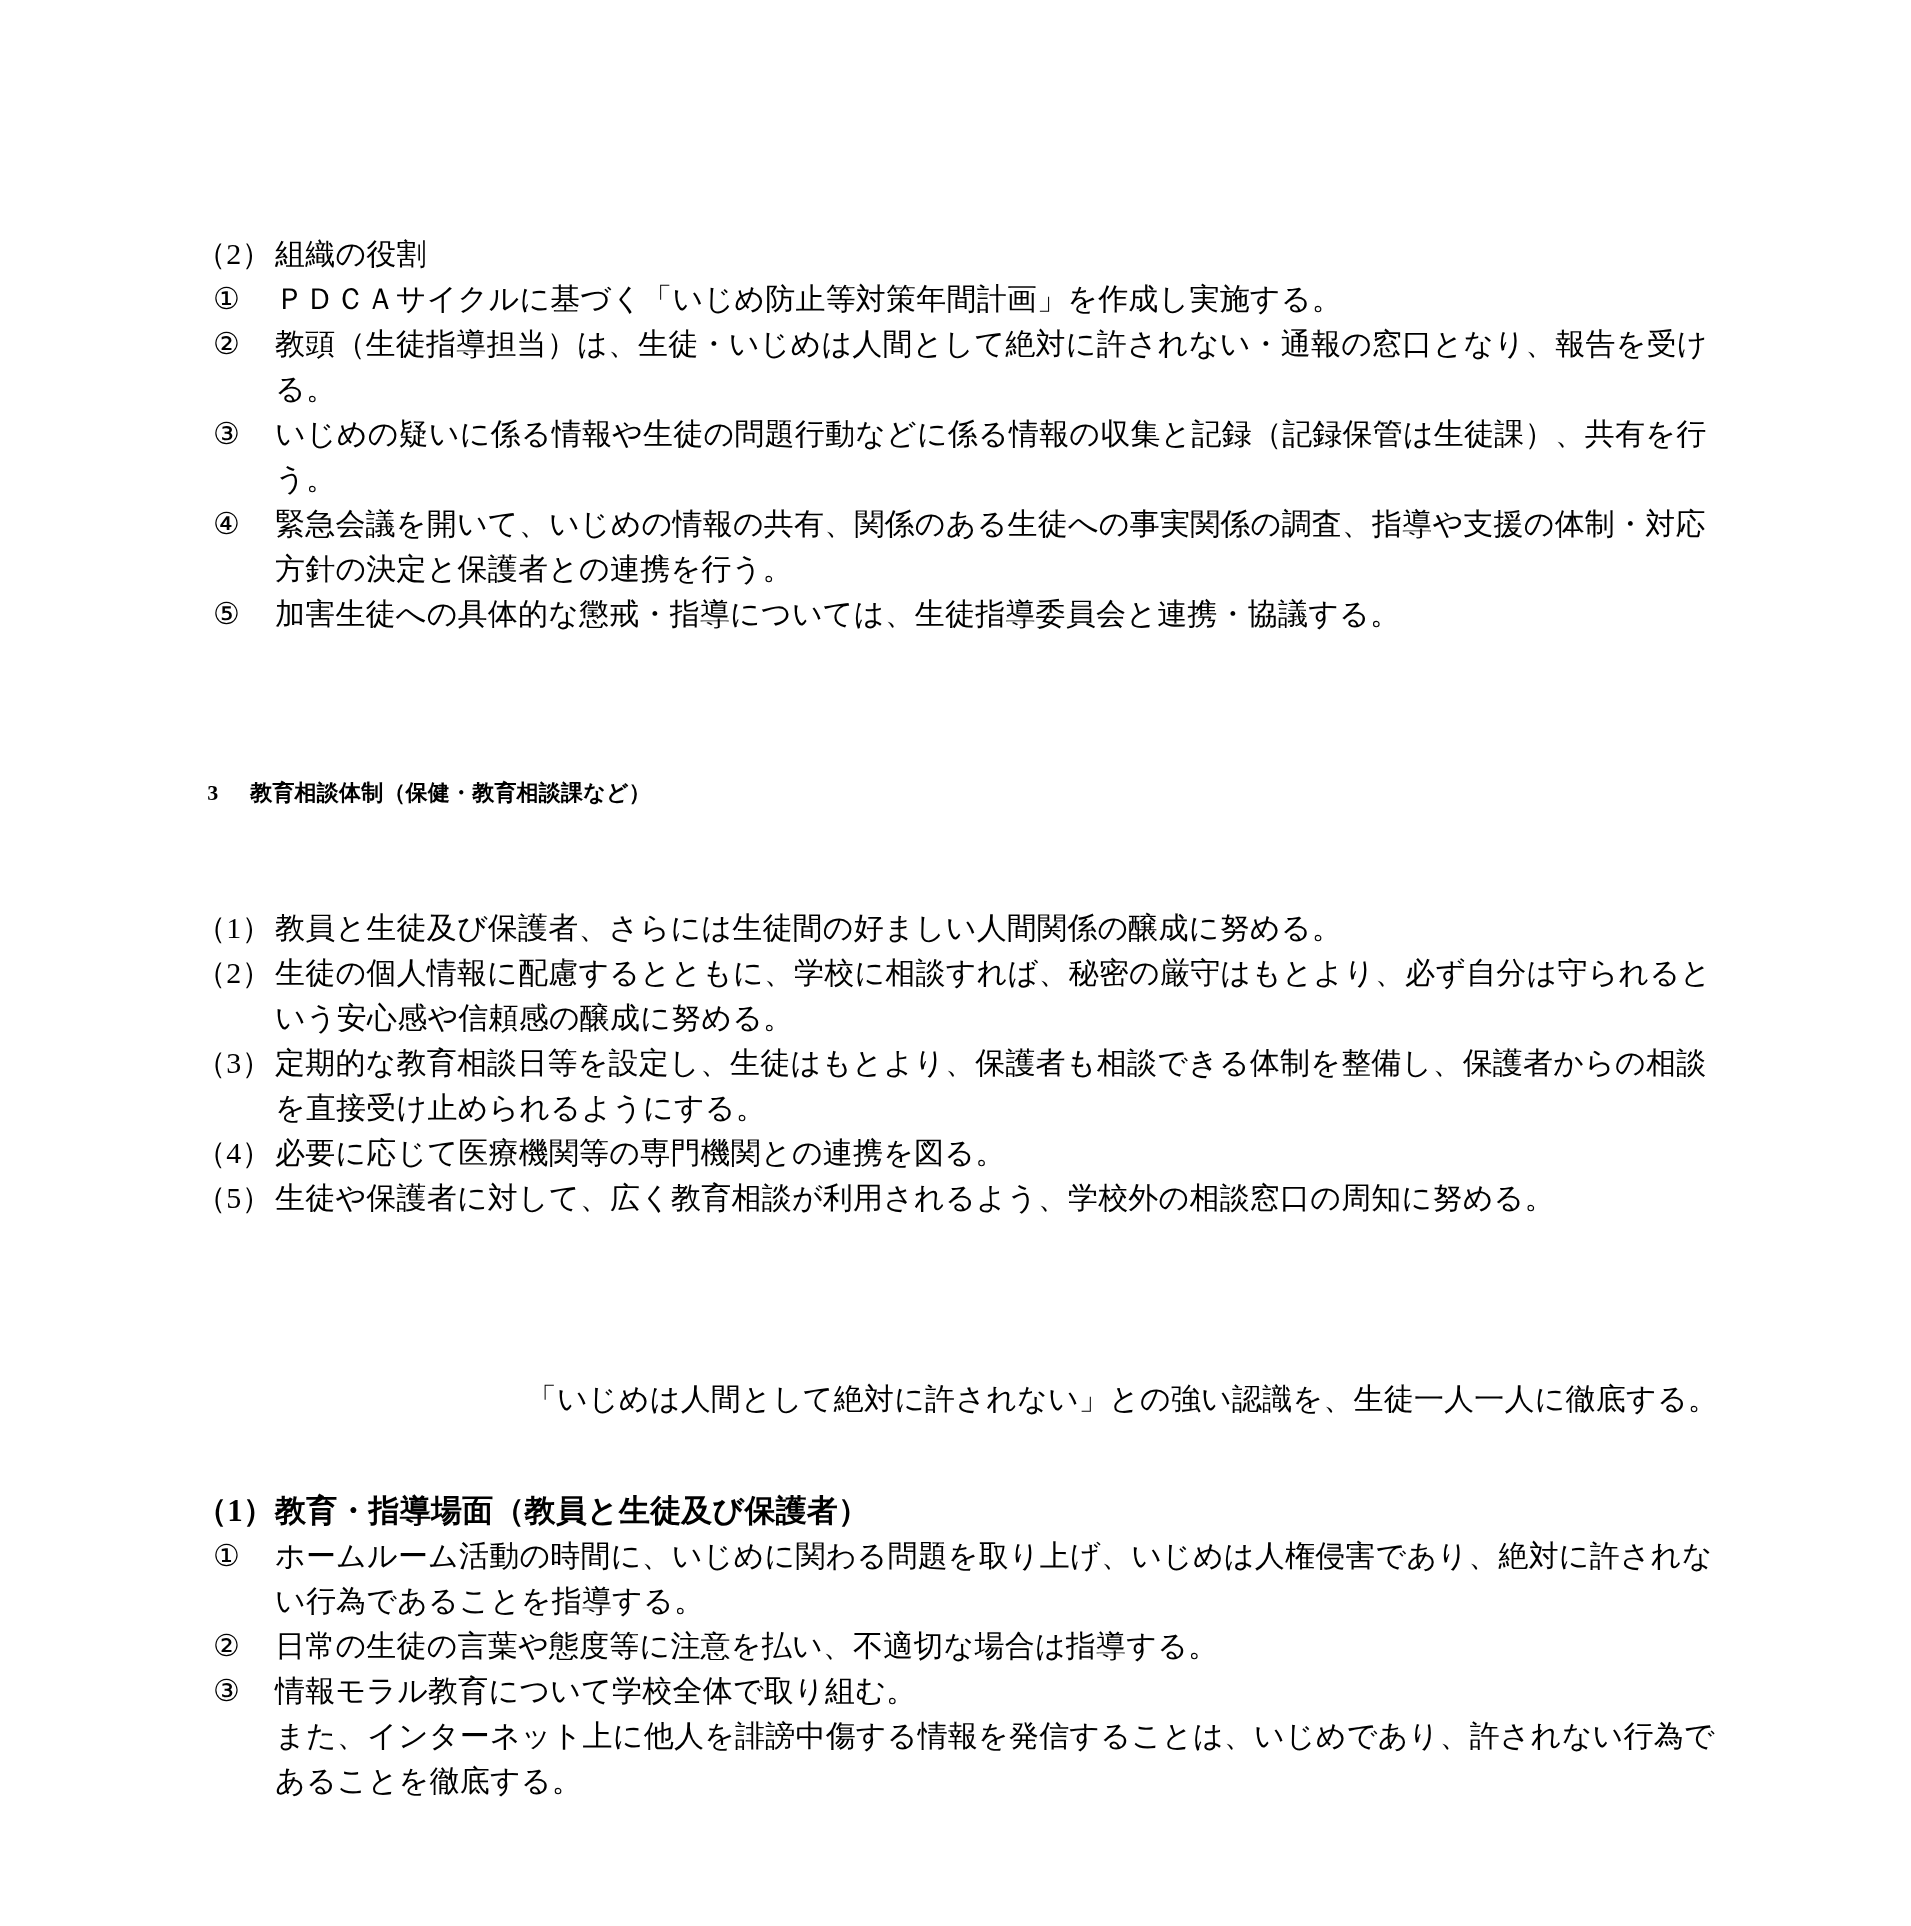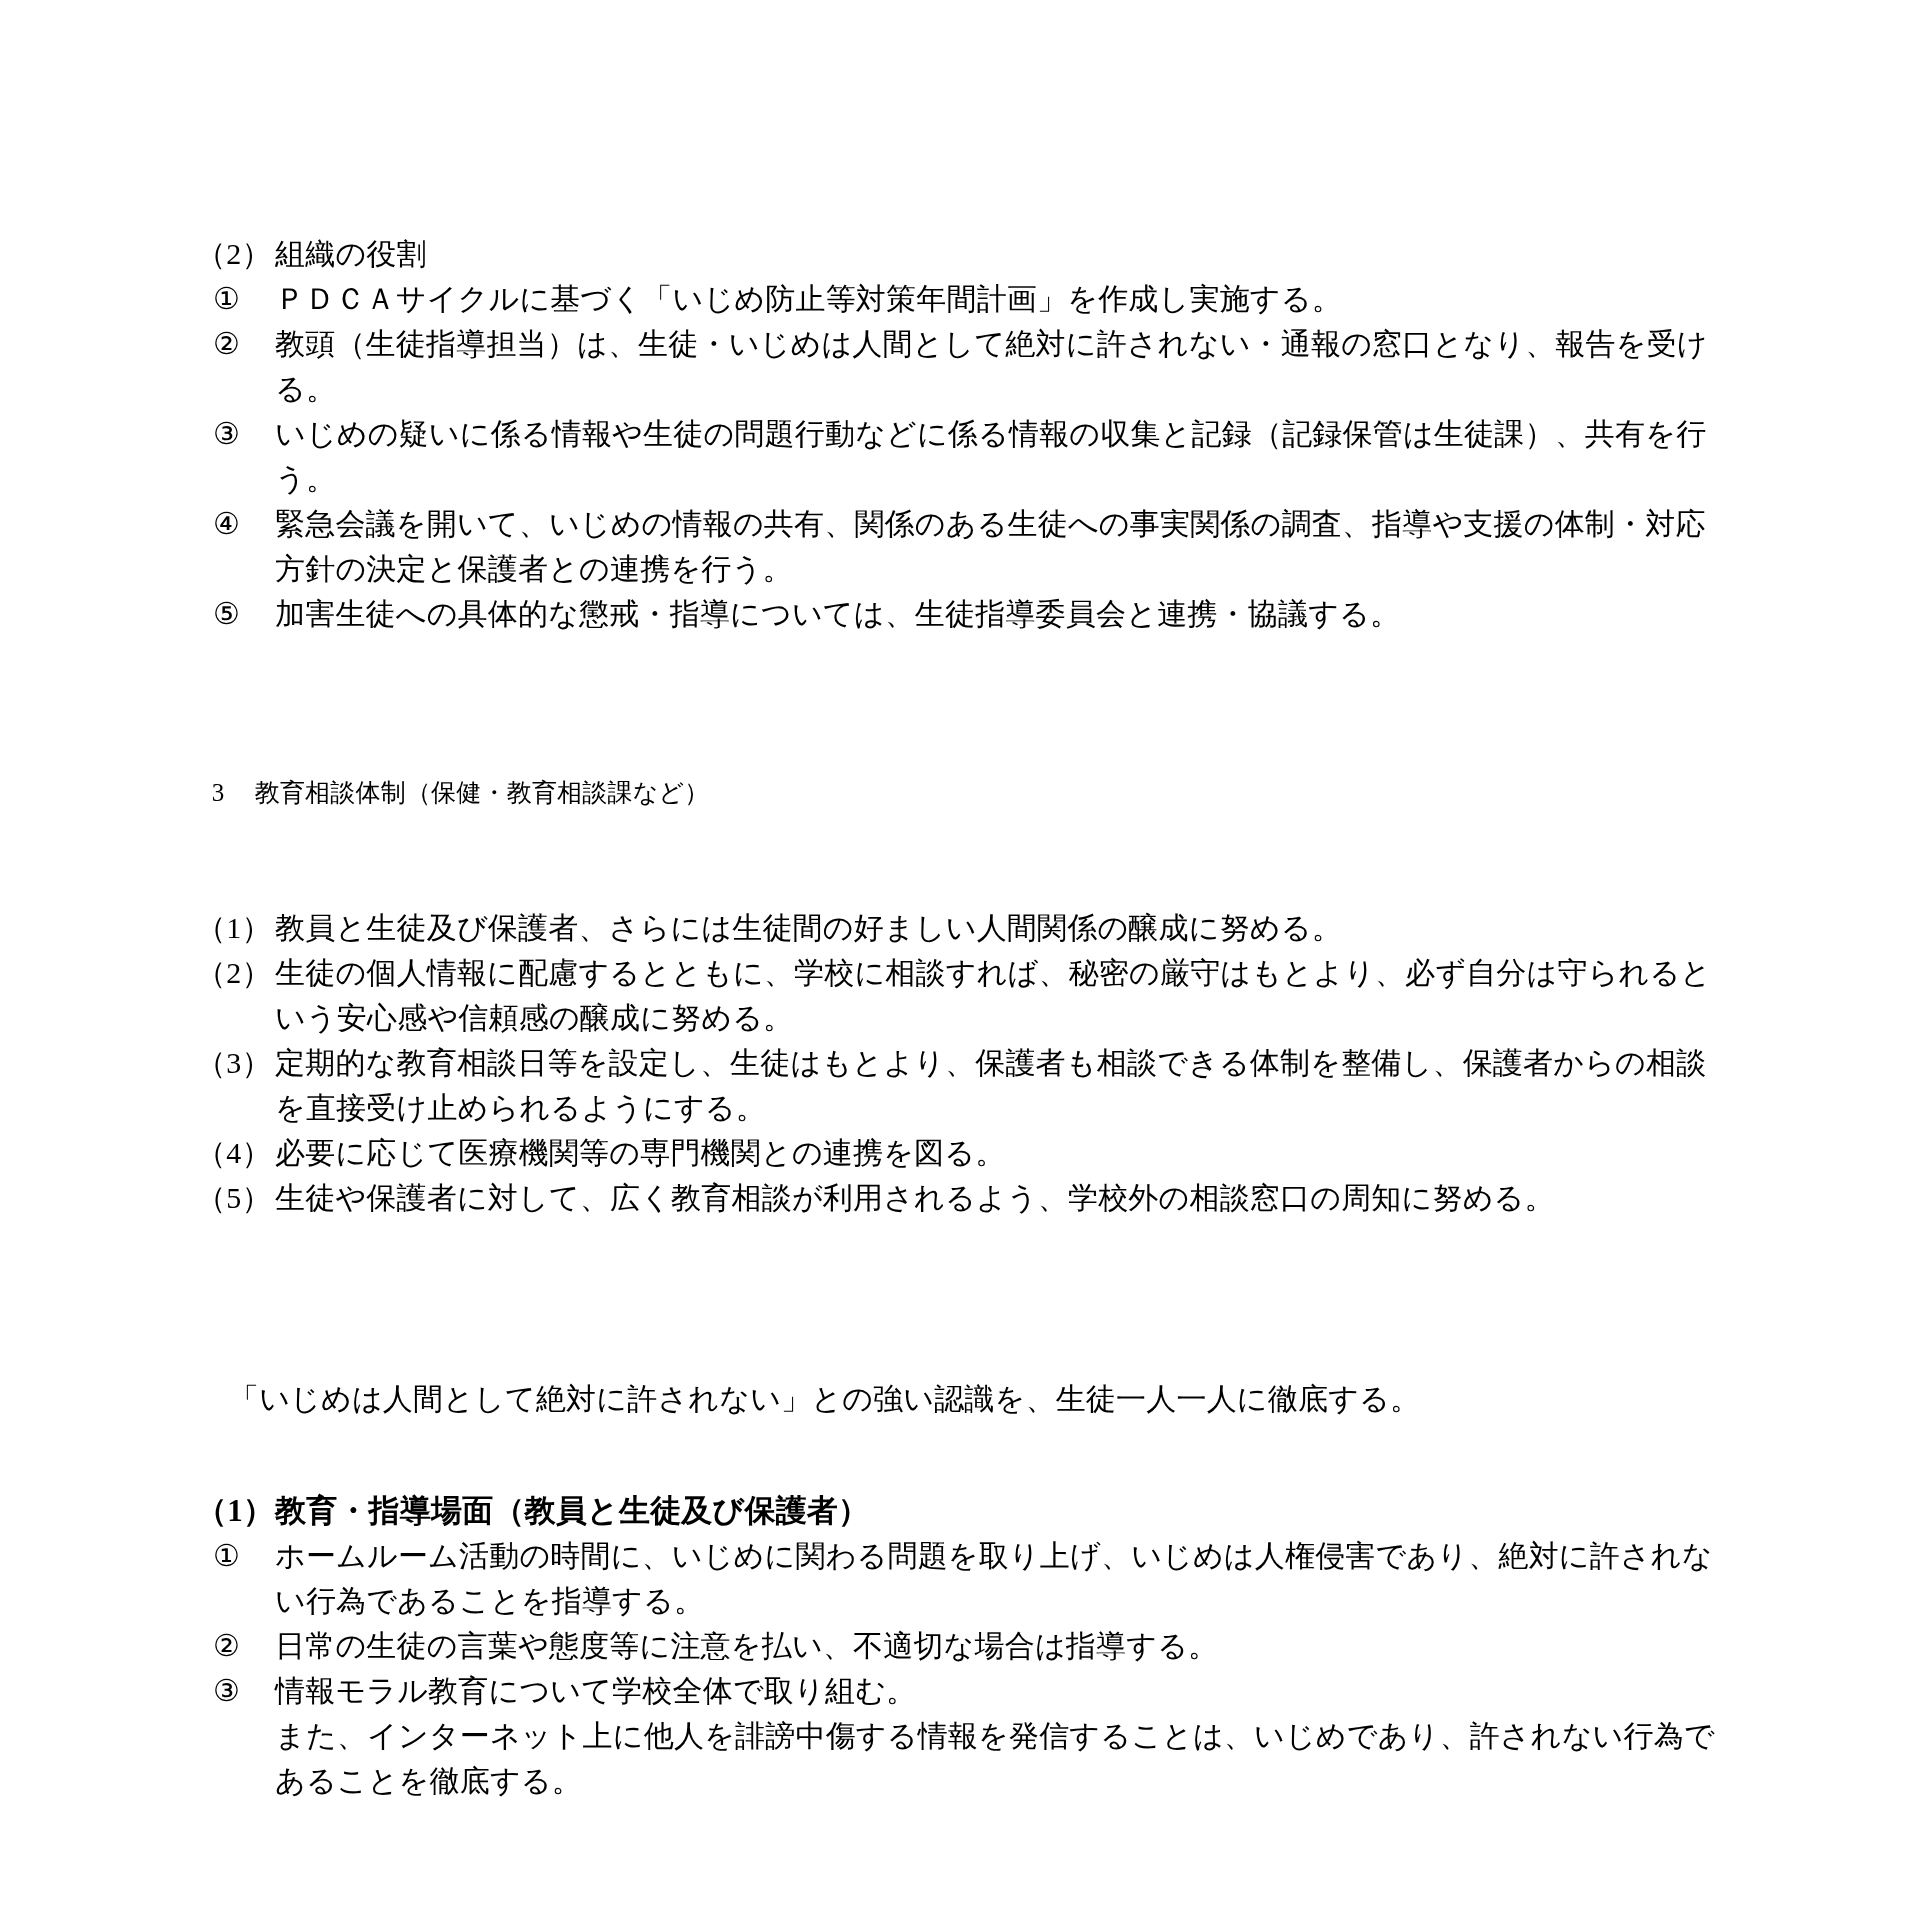--- a/index.html
+++ b/index.html
@@ -56,40 +56,41 @@
   
   .lvl-paren { margin-left: 23px; }
   .lvl-paren > .marker { width: 79px; }
 
   
   .lvl-circle { margin-left: 40px; }
   .lvl-circle > .marker { width: 62px; }
 
   
   .sect-head {
-    font-weight: normal;
-    font-size: 25px;
+    font-weight: bold;
+    font-size: 22px;
     line-height: 45px;
     margin-left: 0;
   }
   .sect-head .num { display: inline-block; width: 43px; }
 
   
   .sub-head {
     font-weight: bold;
     font-size: 31px;
     line-height: 45px;
     margin-left: 23px;
     display: flex;
   }
   .sub-head > .marker { width: 79px; flex: 0 0 auto; white-space: pre; }
 
   
   .plain-indent {
     margin-left: 56px;
+    text-align: right;
   }
 
   
   .gap-lg { height: 89px; }
   .gap-md { height: 67px; }
   .gap-sm { height: 45px; }
 </style>
 </head>
 <body>
 

